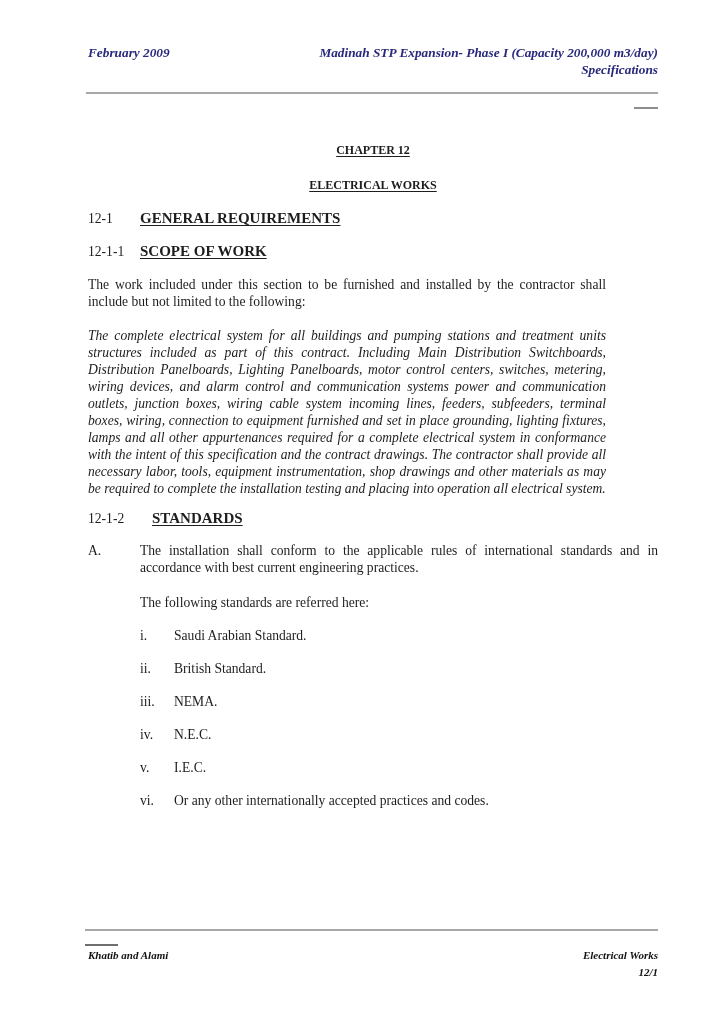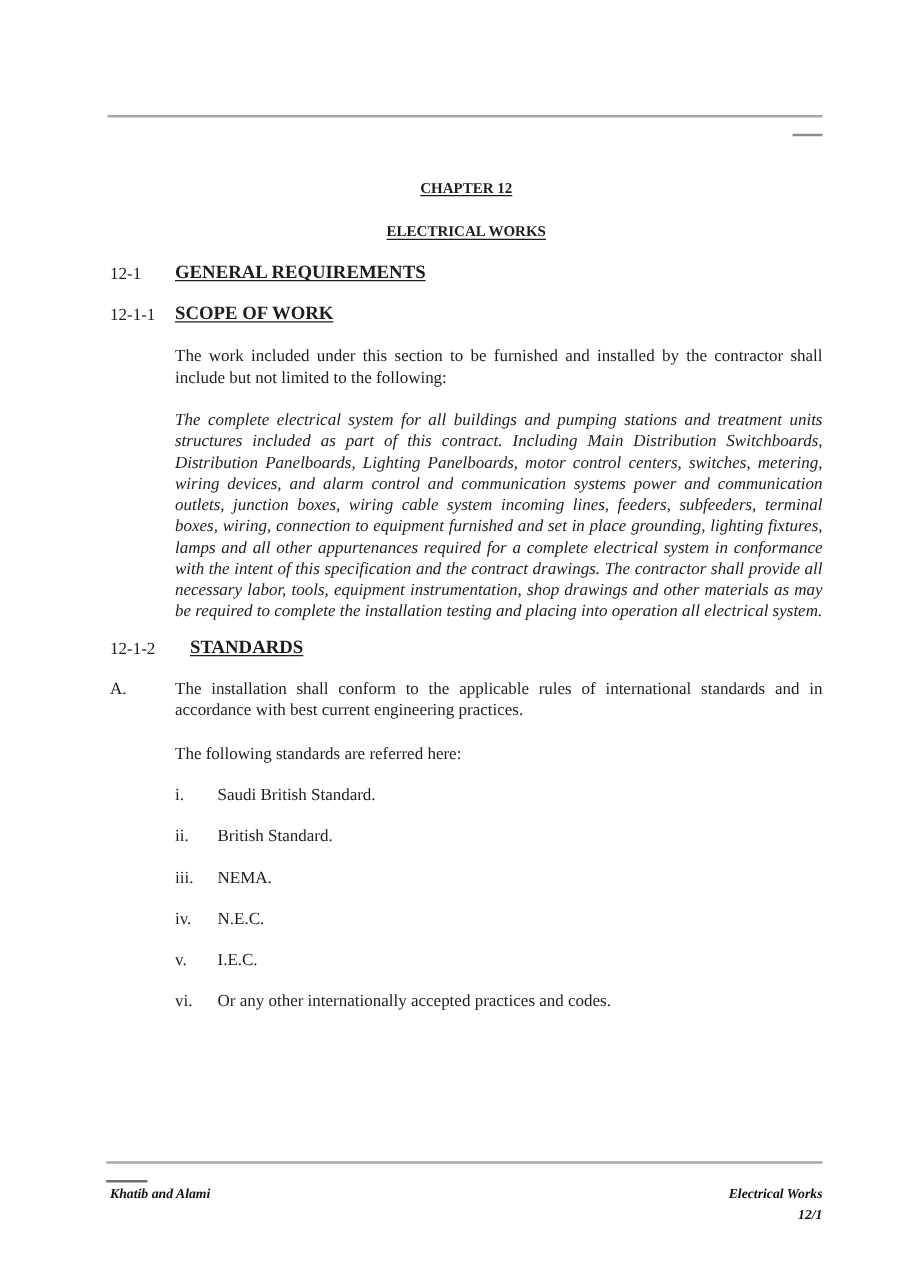--- a/index.html
+++ b/index.html
@@ -29,21 +29,21 @@
   .content{position:absolute;left:88px;top:142px;width:570px;font-size:13.6px;line-height:17px;}
   .center-heading{text-align:center;font-weight:bold;font-size:12px;line-height:17px;}
   .center-heading .u{text-decoration:underline;text-underline-offset:2px;}
   .chapter-sub{margin-top:18px;}
 
   .sec-row{display:flex;margin-top:16px;}
   .sec-row .num{width:52px;flex:none;}
   .sec-row .num.bold{font-weight:normal;}
   .sec-heading{font-weight:bold;text-decoration:underline;text-underline-offset:2px;font-size:15px;text-align:right;}
 
-  .indent{margin-left:52px;width:518px;}
+  .indent{width:518px;}
   .para{text-align:justify;}
   .mt16{margin-top:16px;}
   .mt17{margin-top:17px;font-style:italic;}
   .mt18{margin-top:18px;}
   .mt13{margin-top:13px;gap:12px;}
 
   .clause{display:flex;margin-top:15px;}
   .clause .label{width:52px;flex:none;}
   .clause .clause-body{width:518px;}
 
@@ -56,20 +56,27 @@
   .ftr-tick{position:absolute;left:85px;top:944px;width:33px;height:2px;background:#6f6f6f;}
   .ftr{position:absolute;left:88px;top:947px;width:570px;display:flex;justify-content:space-between;
        font-weight:bold;font-style:italic;font-size:11px;line-height:17px;color:#111;}
   .ftr-right{text-align:right;}
 </style>
 </head>
 <body>
 
 <div class="page">
 
+  <div class="hdr">
+    <div>February 2009</div>
+    <div class="hdr-right">
+      <div>Madinah STP Expansion- Phase I (Capacity 200,000 m3/day)</div>
+      <div>Specifications</div>
+    </div>
+  </div>
   <div class="hdr-rule"></div>
   <div class="hdr-tick"></div>
 
   <div class="content">
 
     <div class="center-heading">
       <span class="u">CHAPTER 12</span>
     </div>
     <div class="center-heading chapter-sub">
       <span class="u">ELECTRICAL WORKS</span>
@@ -97,21 +104,21 @@
       <div class="label">A.</div>
       <div class="clause-body">
         <div class="para">The installation shall conform to the applicable rules of international standards and in accordance with best current engineering practices.</div>
         <div class="mt18">The following standards are referred here:</div>
       </div>
     </div>
 
     <div class="std-list">
       <div class="std-item">
         <div class="rn">i.</div>
-        <div>Saudi British Standard.</div>
+        <div>Saudi Arabian Standard.</div>
       </div>
       <div class="std-item">
         <div class="rn">ii.</div>
         <div>British Standard.</div>
       </div>
       <div class="std-item">
         <div class="rn">iii.</div>
         <div>NEMA.</div>
       </div>
       <div class="std-item">

